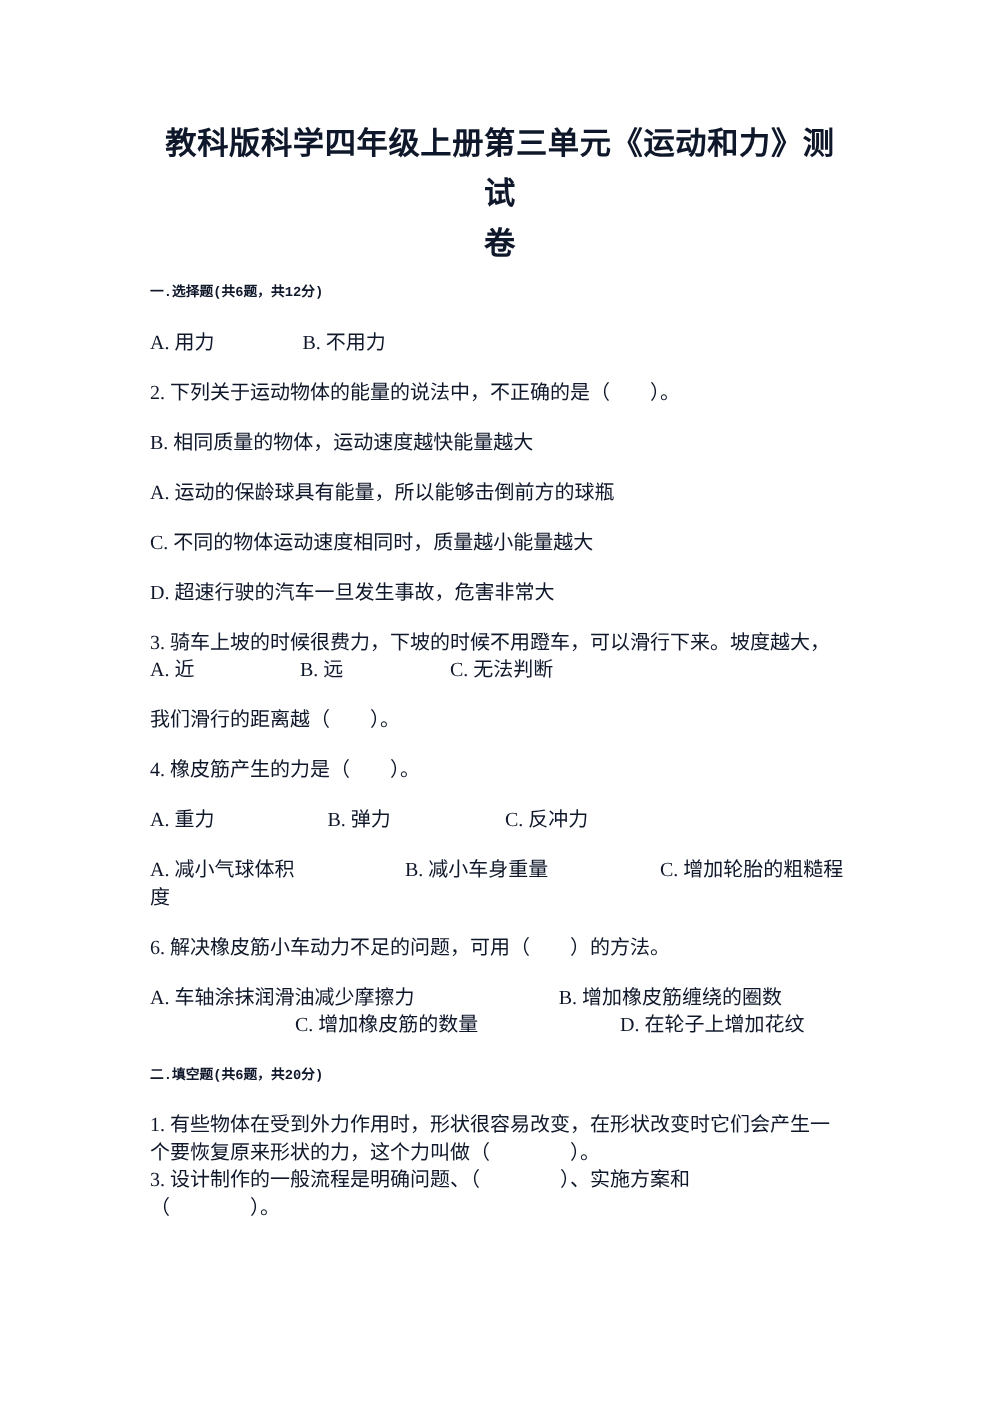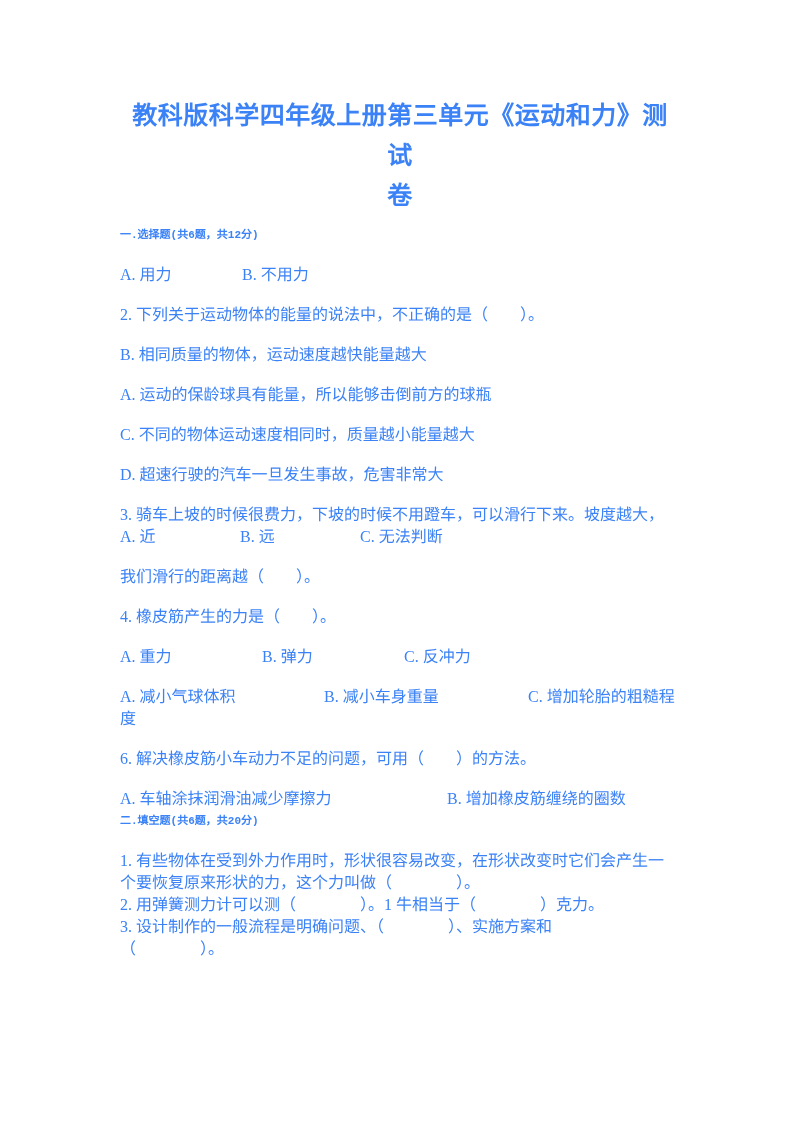--- a/index.html
+++ b/index.html
@@ -6,21 +6,21 @@
     margin: 0;
     padding: 0;
     background: #ffffff;
   }
   .page {
     position: relative;
     width: 800px;
     height: 1131px;
     margin: 0 auto;
     background: #ffffff;
-    color: #3b82f6;
+    color: #0f172a;
     font-family: "Liberation Serif", "DejaVu Serif", serif;
     overflow: hidden;
   }
   .content {
     padding: 0 120px;
     width: 560px;
   }
   .doc-title {
     margin: 96px 0 8px 0;
     font-size: 25px;
@@ -87,23 +87,25 @@
     </div>
 
     <div class="p">
       <span class="opt w204">A. 减小气球体积</span><span class="opt w204">B. 减小车身重量</span><span>C. 增加轮胎的粗糙程度</span>
     </div>
 
     <div class="p">6. 解决橡皮筋小车动力不足的问题，可用（　　）的方法。</div>
     <div class="p tight">
       <span class="opt w327">A. 车轴涂抹润滑油减少摩擦力</span><span>B. 增加橡皮筋缠绕的圈数</span>
     </div>
+    <div class="p indent116">
+      <span class="opt w260">C. 增加橡皮筋的数量</span><span>D. 在轮子上增加花纹</span>
+    </div>
 
     <div class="sec-heading">二.填空题(共6题，共20分)</div>
 
     <div class="p tight">1. 有些物体在受到外力作用时，形状很容易改变，在形状改变时它们会产生一</div>
     <div class="p tight">个要恢复原来形状的力，这个力叫做（　　　　）。</div>
-    <div class="p tight">2. 用弹簧测力计可以测（　　　　）。1 牛相当于（　　　　）克力。</div>
     <div class="p tight">3. 设计制作的一般流程是明确问题、（　　　　）、实施方案和</div>
     <div class="p tight">（　　　　）。</div>
 
   </div>
 </div>
 
 </body></html>

